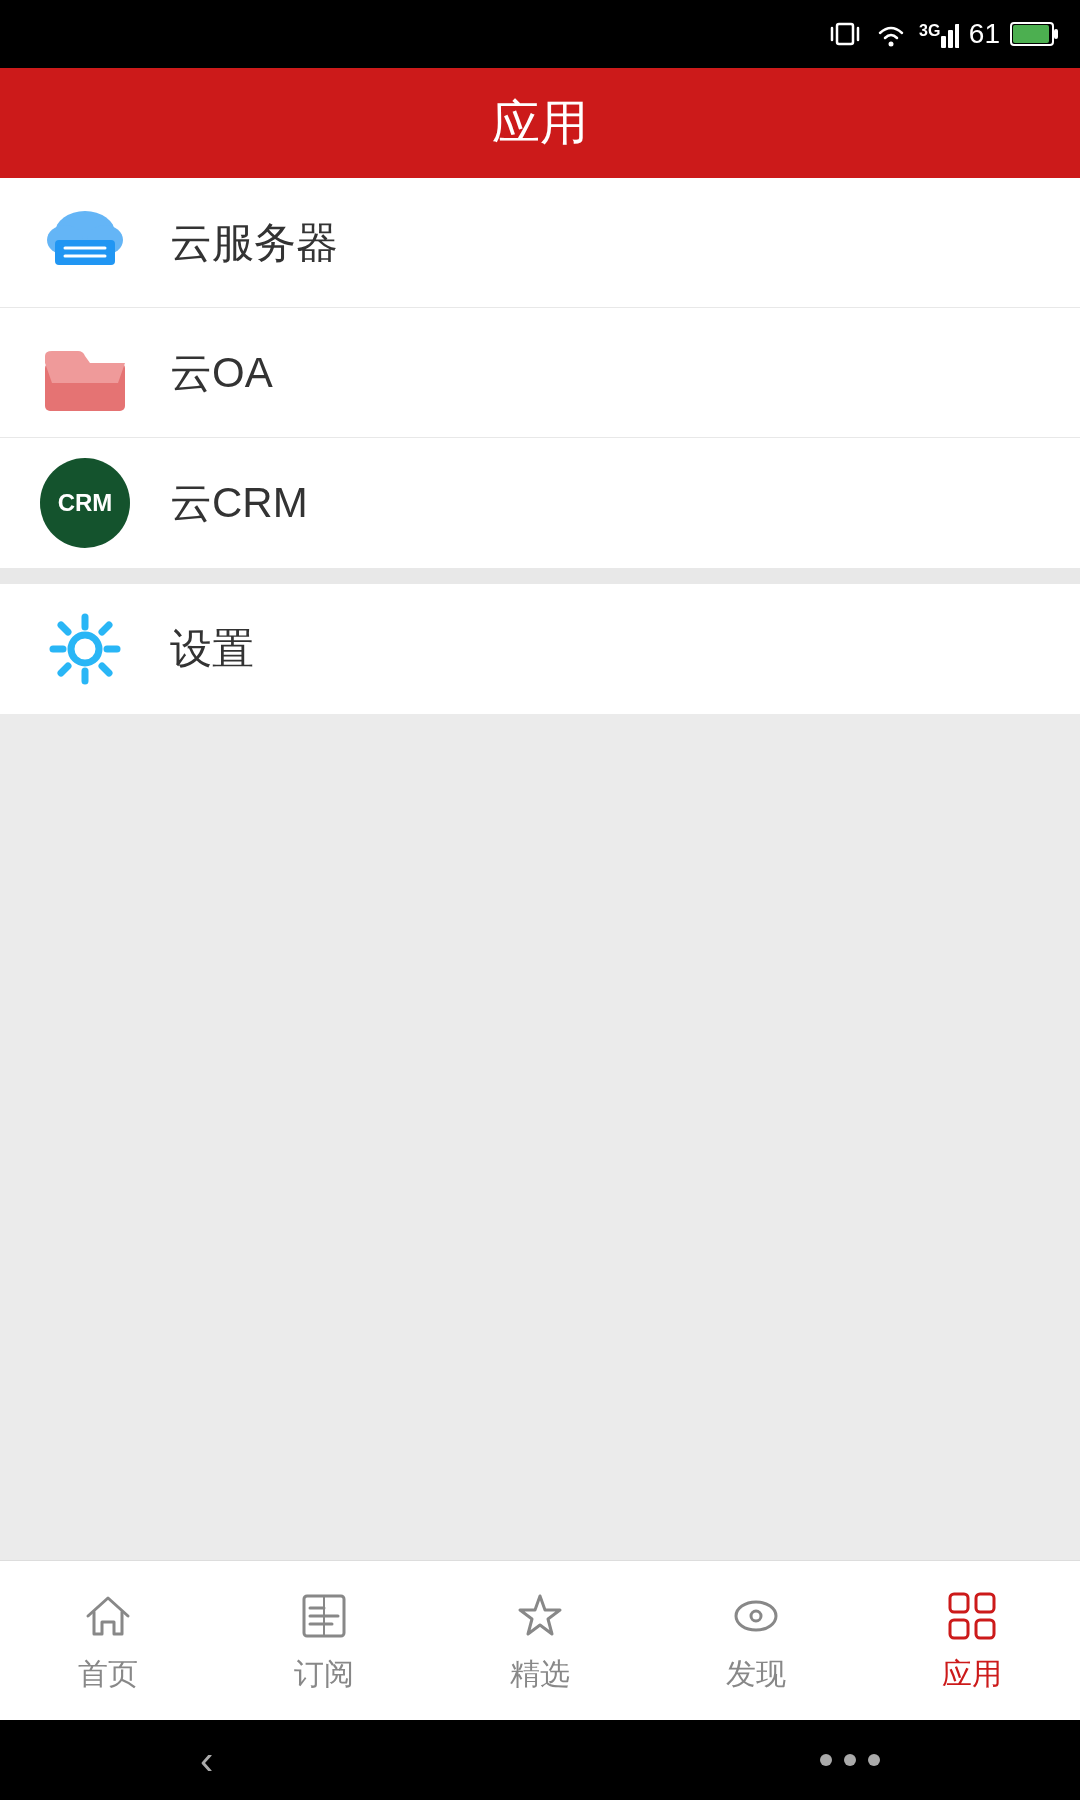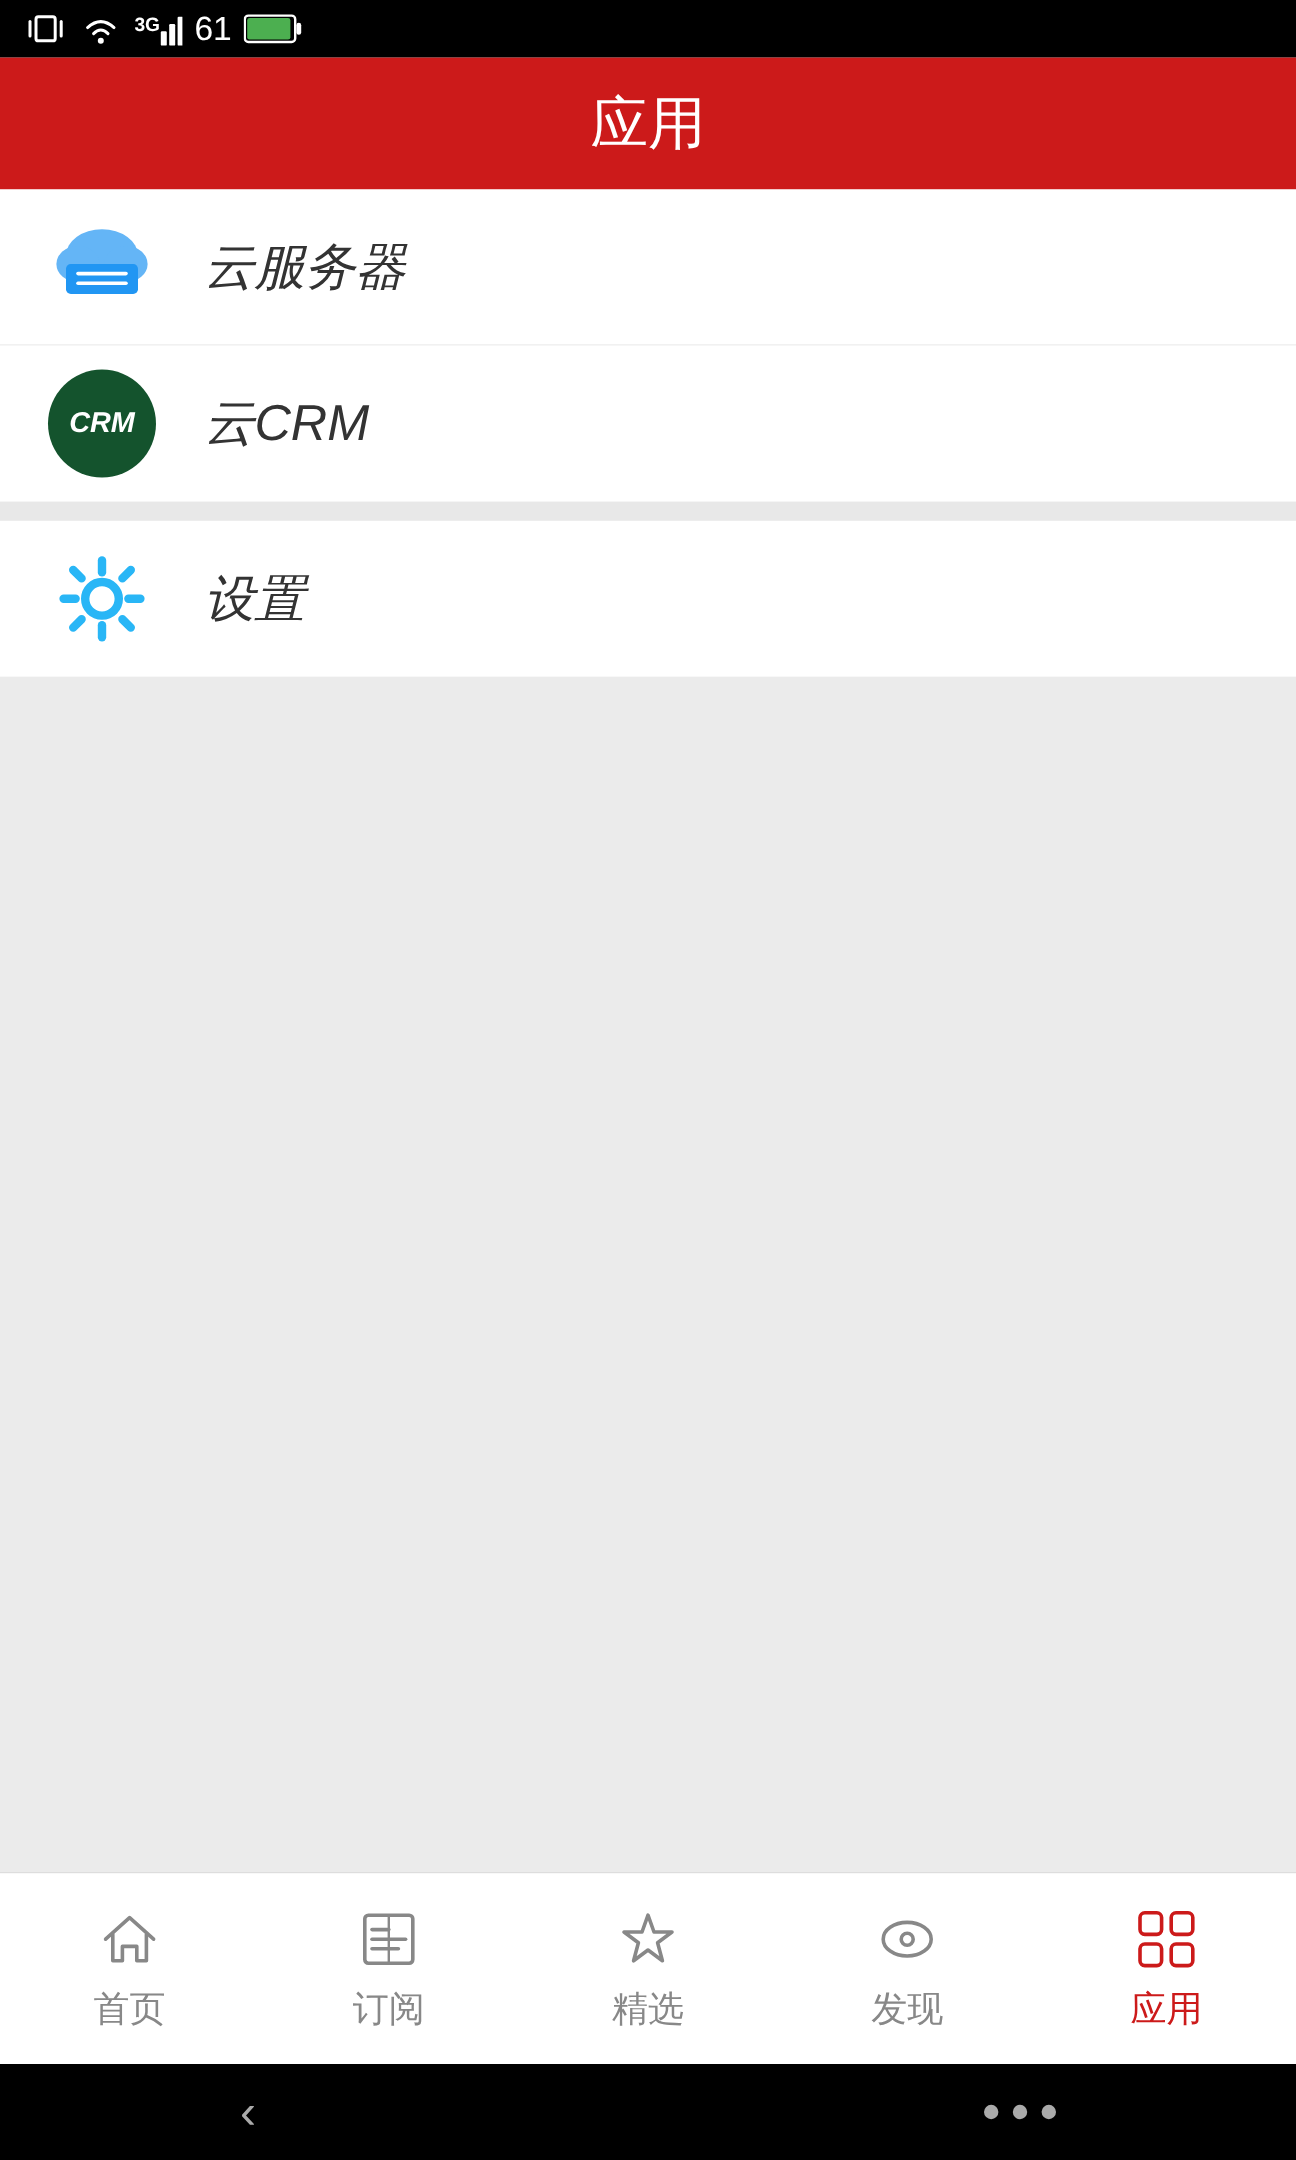--- a/index.html
+++ b/index.html
@@ -11,25 +11,25 @@
       font-family: 'PingFang SC', 'Microsoft YaHei', sans-serif;
       background: #f0f0f0;
       display: flex;
       flex-direction: column;
       overflow: hidden;
     }
 
     
     .status-bar {
       width: 100%;
-      height: 48px;
+      height: 68px;
       background: #000;
       display: flex;
       align-items: center;
-      justify-content: flex-start;
+      justify-content: flex-end;
       padding: 0 20px;
       gap: 12px;
       flex-shrink: 0;
     }
 
     .status-bar .status-icons {
       display: flex;
       align-items: center;
       gap: 10px;
     }
@@ -63,21 +63,20 @@
     }
 
     .app-list-item {
       display: flex;
       align-items: center;
       padding: 0 40px;
       height: 130px;
       border-bottom: 1px solid #e8e8e8;
       cursor: pointer;
       background: #fff;
-      font-style: italic;
     }
 
     .app-list-item:last-child {
       border-bottom: none;
     }
 
     .app-icon {
       width: 90px;
       height: 90px;
       margin-right: 40px;
@@ -275,20 +274,33 @@
         <rect x="15" y="42" width="60" height="25" rx="4" fill="#2196f3"></rect>
 
         <line x1="25" y1="50" x2="65" y2="50" stroke="#fff" stroke-width="3" stroke-linecap="round"></line>
         <line x1="25" y1="58" x2="65" y2="58" stroke="#fff" stroke-width="3" stroke-linecap="round"></line>
       </svg>
     </div>
     <span class="app-label">云服务器</span>
   </div>
 
 
+  <div class="app-list-item">
+    <div class="app-icon folder-icon">
+      <svg width="90" height="90" viewBox="0 0 90 90">
+
+        <rect x="5" y="35" width="80" height="48" rx="5" fill="#e57373"></rect>
+
+        <path d="M5 35 L5 28 Q5 23 12 23 L38 23 Q43 23 45 28 L50 35 Z" fill="#ef9a9a"></path>
+
+        <path d="M5 35 L85 35 L78 55 L12 55 Z" fill="#ef9a9a"></path>
+      </svg>
+    </div>
+    <span class="app-label">云OA</span>
+  </div>
 
   <div class="app-list-item">
     <div class="app-icon">
       <div class="crm-badge">CRM</div>
     </div>
     <span class="app-label">云CRM</span>
   </div>
 
 </div>
 

